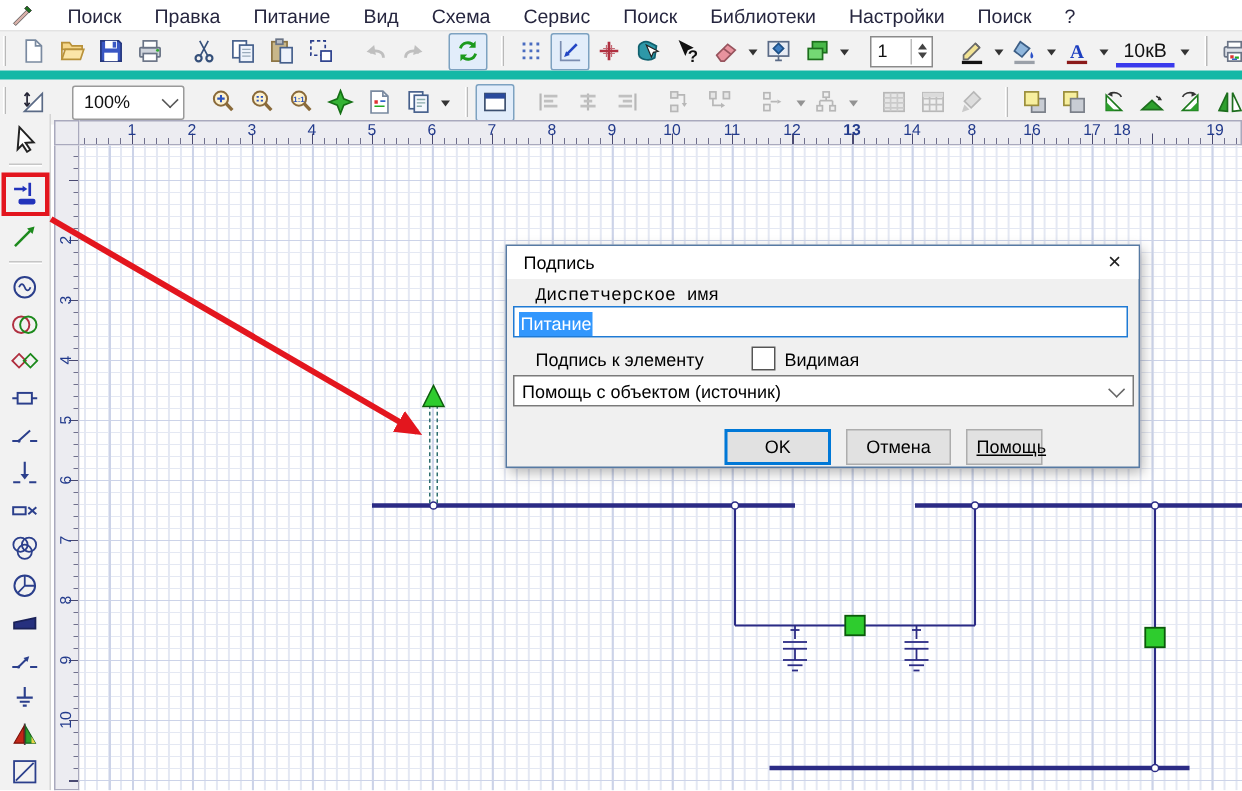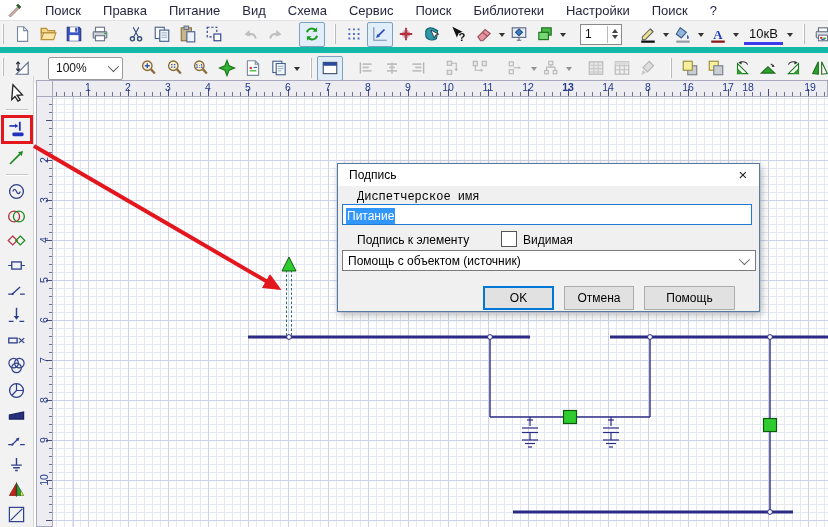--- a/index.html
+++ b/index.html
@@ -87,21 +87,21 @@
   .dlg-label3{position:absolute;left:185px;top:69px;}
   .dropdown{position:absolute;left:4px;top:86px;width:407px;height:19px;background:#fff;
     border:1px solid #7a7a7a;display:flex;align-items:center;padding-left:5px;}
   .dropdown .chev{margin-left:auto;margin-right:8px;width:7px;height:7px;border-right:1.6px solid #666;
     border-bottom:1.6px solid #666;transform:rotate(45deg) translateY(-2px);}
   .btn{position:absolute;top:122px;height:24px;background:#e1e1e1;border:1px solid #adadad;
     font-size:12px;font-family:"Liberation Sans",sans-serif;color:#000;}
   .btn.default{border:2px solid #0078d7;}
   #btn-ok{left:145px;width:71px;}
   #btn-cancel{left:226px;width:70px;}
-  #btn-help{left:306px;width:91px;}
+  #btn-help{left:306px;width:51px;text-decoration:underline;}
 </style>
 </head>
 <body>
 
 <div id="app">
   <div id="menubar">
       <span class="app-ico">
         <svg viewBox="0 0 16 16" width="16" height="16">
           <path d="M2 13.5L11 4.5l1.5 1.5-9 9z" fill="#d8b0a8" stroke="#555" stroke-width=".6"></path>
           <path d="M11 2l3 3-1.6 1.6L9.4 3.6z" fill="#1d6e1d" stroke="#444" stroke-width=".6"></path>

